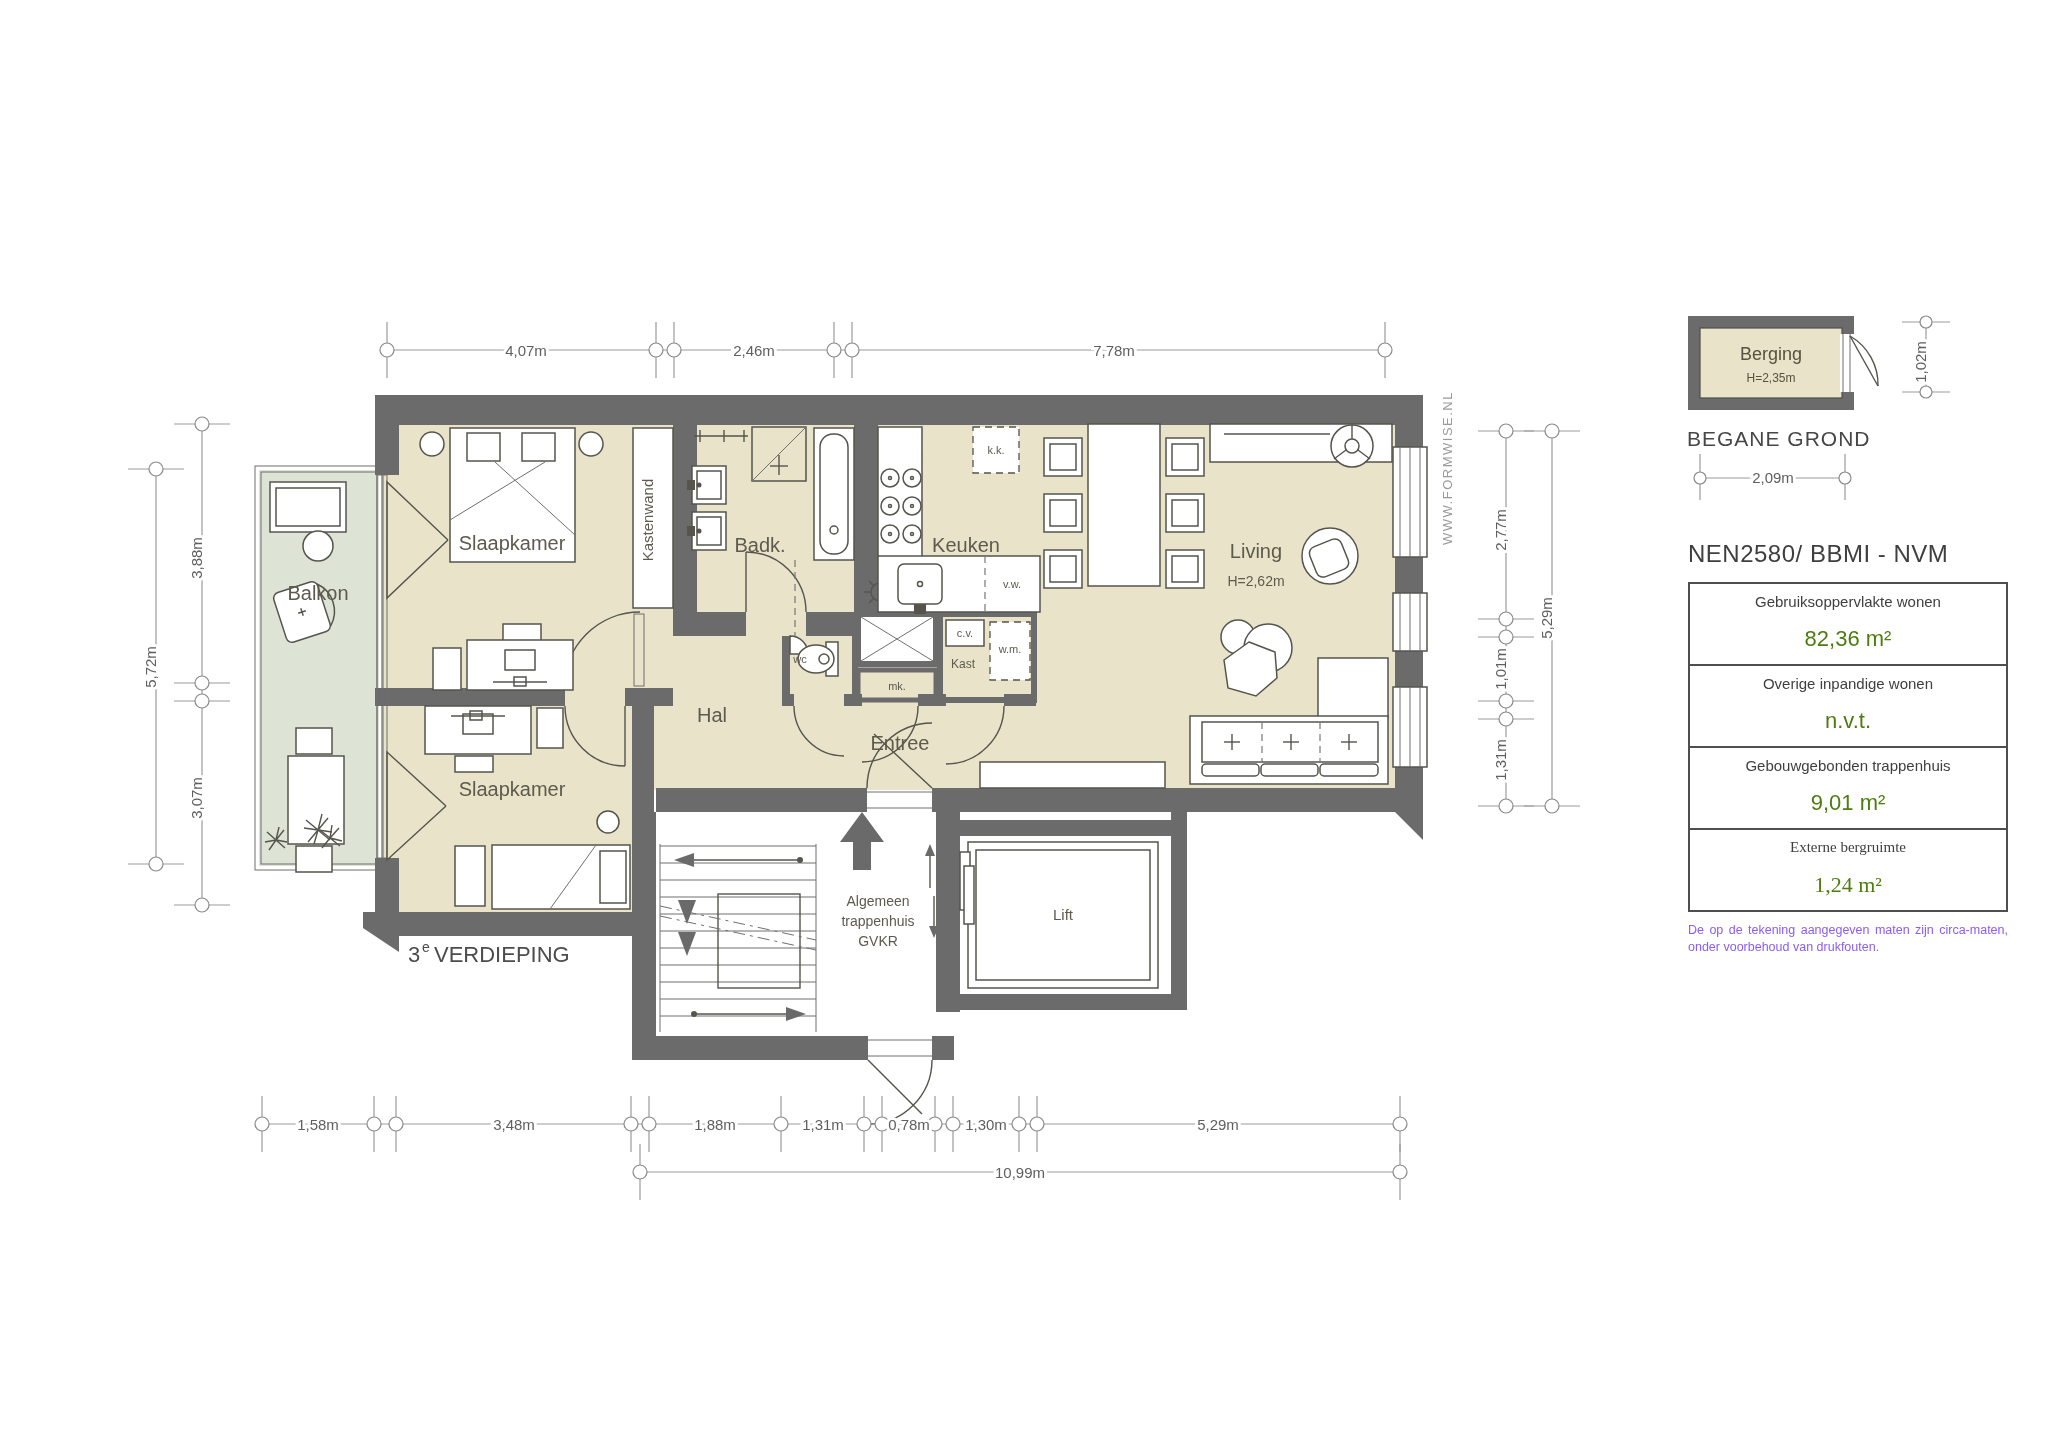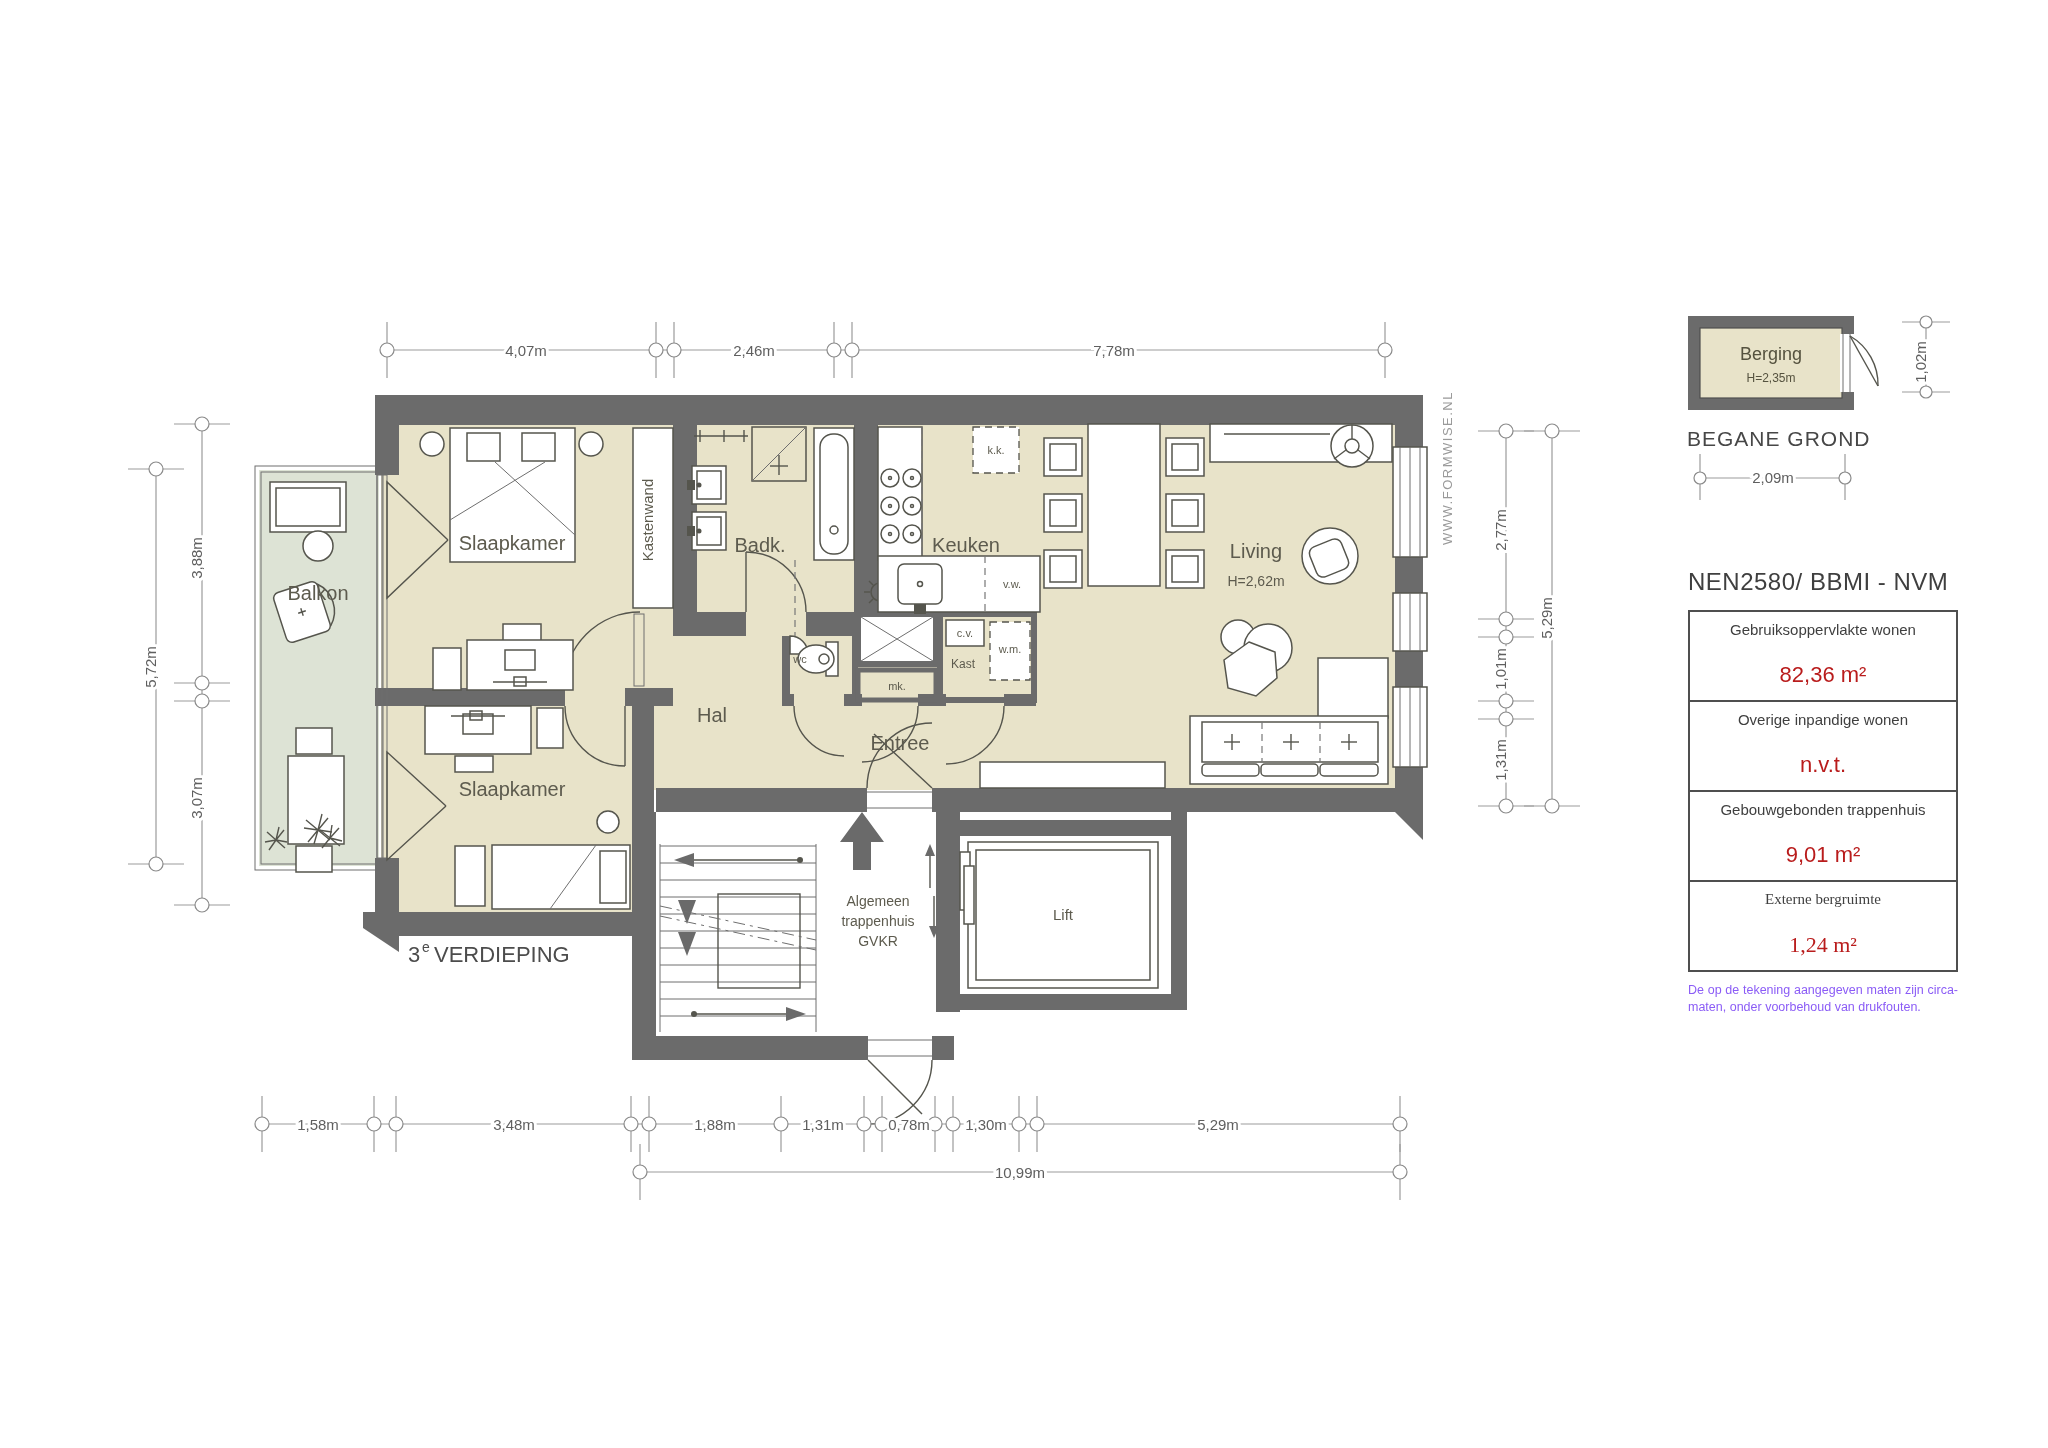--- a/index.html
+++ b/index.html
@@ -18,27 +18,27 @@
   .dimcircle{stroke:#8a8a8a;stroke-width:1.2;fill:#ffffff;}
   .thin{stroke:var(--line);stroke-width:1.4;fill:none;}
   .thinner{stroke:#6f6f6f;stroke-width:1;fill:none;}
   .furn{stroke:var(--line);stroke-width:1.5;fill:#ffffff;}
   .furn-open{stroke:var(--line);stroke-width:1.5;fill:none;}
   .dashed{stroke:var(--line);stroke-width:1.3;fill:#ffffff;stroke-dasharray:7 5;}
   .dashline{stroke:#777;stroke-width:1.2;fill:none;stroke-dasharray:7 5;}
   .wallfill{fill:var(--wall);}
   .arrowfill{fill:#6a6a6a;}
   
-  .legend{position:absolute;left:1688px;top:568px;width:270px;color:var(--panel_text);}
+  .legend{position:absolute;left:1688px;top:540px;width:320px;color:var(--panel_text);}
   .norm-title{font-size:24px;color:#3f3f3f;letter-spacing:.5px;margin:0 0 14px 0;white-space:nowrap;}
   .area-table{border:2px solid #4f4f4f;}
   .area-row{border-bottom:2px solid #4f4f4f;text-align:center;padding:9px 6px 12px 6px;}
   .area-row:last-child{border-bottom:none;font-family:Liberation Serif, serif;}
   .area-label{font-size:15px;color:#3f3f3f;}
-  .area-value{font-size:22px;color:#b91c1c;margin-top:24px;}
+  .area-value{font-size:22px;color:#4d7c0f;margin-top:16px;}
   .disclaimer{margin-top:10px;font-size:12.5px;line-height:1.35;color:#8b5cf6;text-align:justify;}
   .berging-caption{font-size:21px;fill:#474747;letter-spacing:1px;}
   .berging-name{font-size:18px;fill:#55523f;}
   .berging-h{font-size:12px;fill:#55523f;}
 </style>
 </head>
 <body>
 
 <div id="canvas">
 

